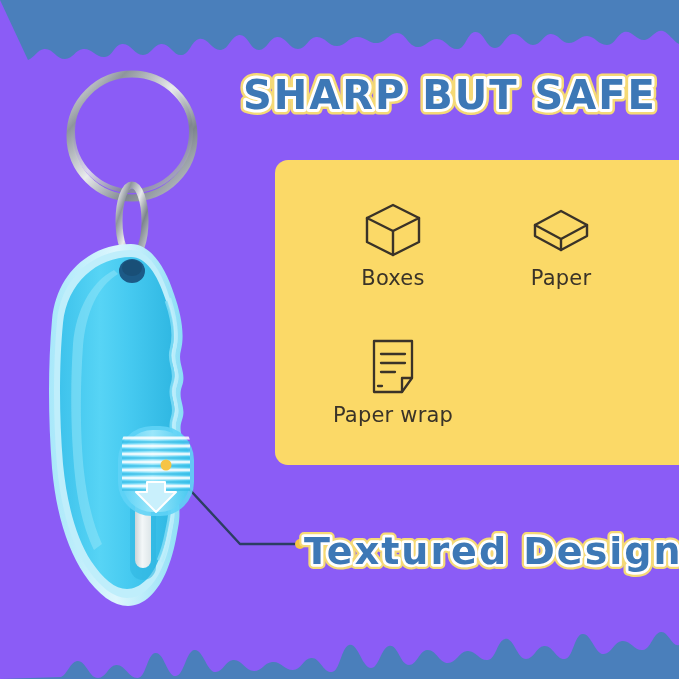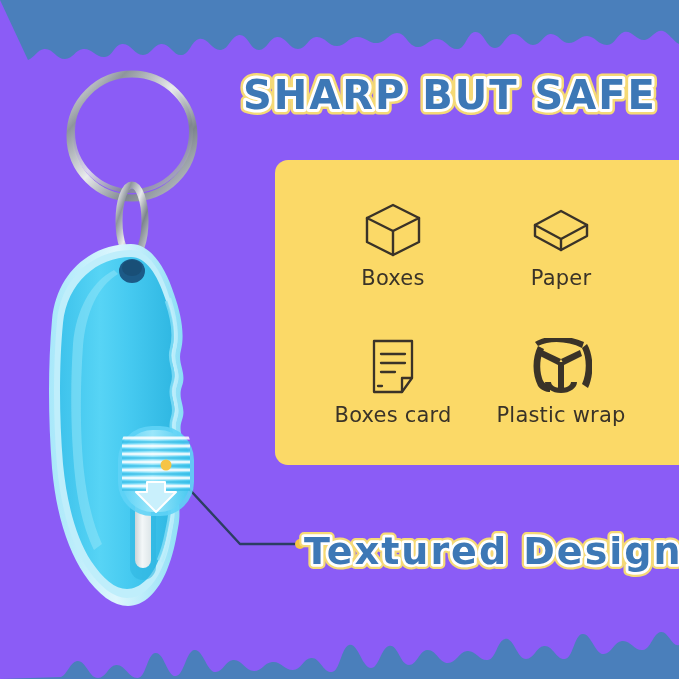--- a/index.html
+++ b/index.html
@@ -128,39 +128,23 @@
         <svg class="ico" width="56" height="58" viewBox="0 0 56 58">
           <g fill="none" stroke="#3a3328" stroke-width="2.3" stroke-linejoin="round" stroke-linecap="round">
             <path d="M9 3 H47 V40 L37 54 H9 Z"></path>
             <path d="M47 40 H37 V54"></path>
             <path d="M16 16 H40"></path>
             <path d="M16 25 H40"></path>
             <path d="M16 34 H30"></path>
             <path d="M13 48 H17"></path>
           </g>
         </svg>
-        <div class="lbl">Boxes card</div>
+        <div class="lbl">Paper wrap</div>
       </div>
 
-      <div class="feature">
-        <svg class="ico" width="62" height="58" viewBox="0 0 62 58">
-          <g fill="#3a3328">
-            <path d="M8 8 C20 2 38 3 52 10 L54 4 C38 -3 18 -4 5 4 Z"></path>
-            <path d="M8 8 C2 20 2 36 8 48 C11 52 16 54 20 54 L20 47
-                     C16 47 13 44 12 40 C9 30 10 19 14 11 Z"></path>
-            <path d="M52 10 C57 20 57 35 52 46 L58 50 C64 37 64 18 57 6 Z"></path>
-            <path d="M31 21 L50 12 L52 18 L34 27 Z"></path>
-            <path d="M31 21 L12 12 L10 18 L28 27 Z"></path>
-            <rect x="28" y="24" width="6" height="30" rx="1"></rect>
-            <path d="M47 44 C47 50 40 55 31 55 C22 55 15 50 15 44 L21 44
-                     C21 47 25 50 31 50 C37 50 41 47 41 44 Z"></path>
-          </g>
-        </svg>
-        <div class="lbl">Plastic wrap</div>
-      </div>
 
     </div>
   </div>
 
   <svg class="leader" viewBox="0 0 200 120">
     <polyline points="27,15 100,94 160,94" fill="none" stroke="#2c3e63" stroke-width="2.4" stroke-linejoin="round"></polyline>
     <circle cx="160" cy="94" r="5" fill="#f6c445"></circle>
   </svg>
 
   <div class="callout-label">

